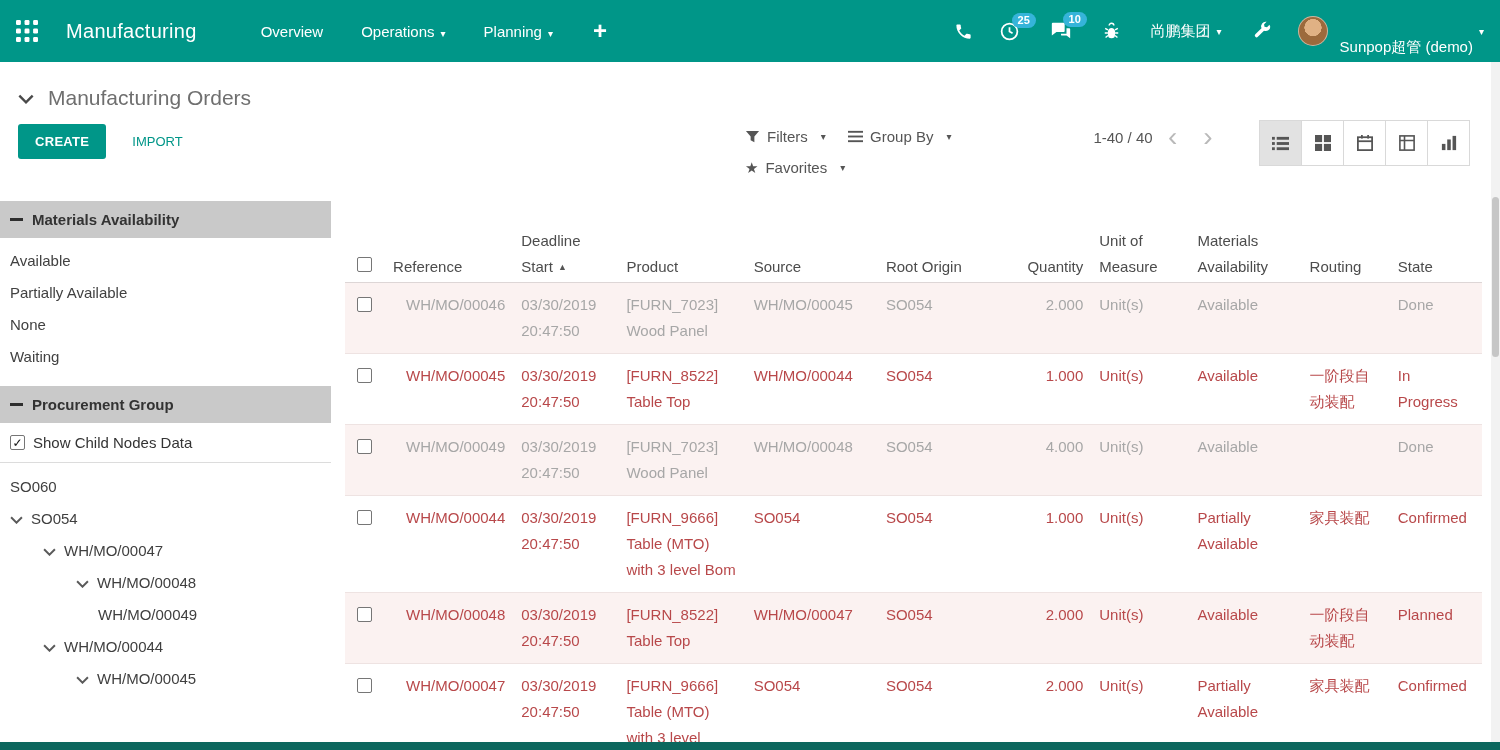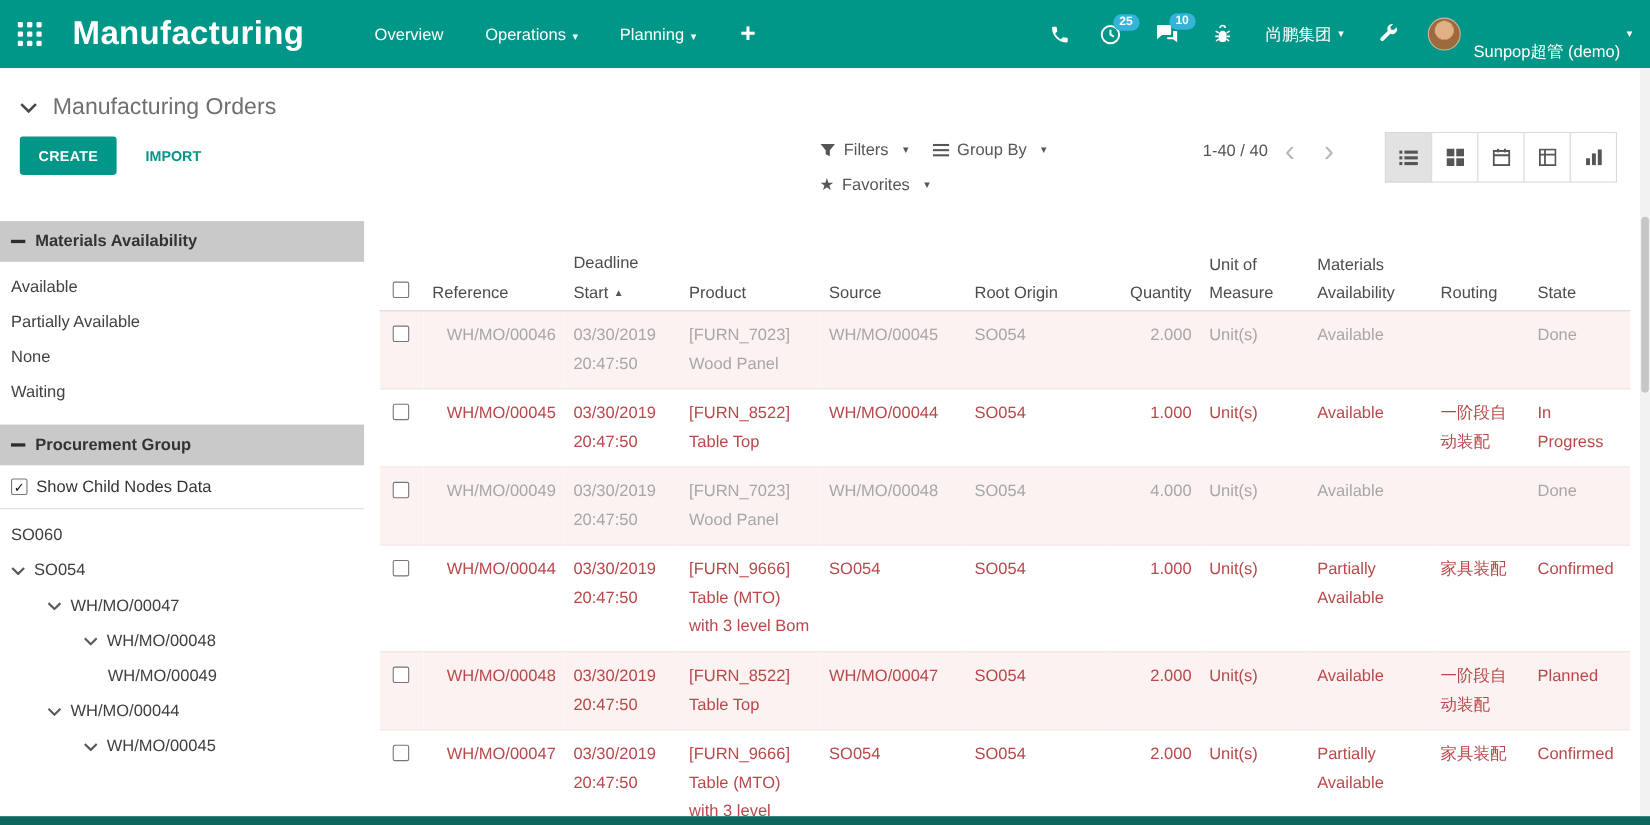--- a/index.html
+++ b/index.html
@@ -11,21 +11,21 @@
     font-size: 15px;
     color: #4c4c4c;
   }
 
   
   .topbar {
     height: 62px; background: #009688; color: #fff;
     display: flex; align-items: center; padding: 0 16px;
   }
   .apps-btn { display: flex; align-items: center; cursor: pointer; margin-right: 28px; }
-  .app-title { font-size: 30px; font-weight: bold; letter-spacing: .3px; cursor: pointer; }
+  .app-title { font-size: 20px; font-weight: normal; letter-spacing: .3px; cursor: pointer; }
   .top-menus { display: flex; align-items: center; gap: 38px; margin-left: 64px; font-size: 15px; }
   .top-menu { cursor: pointer; white-space: nowrap; }
   .plus-btn { font-size: 24px; font-weight: bold; margin-left: 40px; cursor: pointer; line-height: 1; }
   .top-spacer { flex: 1; }
   .top-right { display: flex; align-items: center; }
   .tr-item { position: relative; display: inline-flex; align-items: center; cursor: pointer; }
   .ml26 { margin-left: 26px; } .ml30 { margin-left: 30px; } .ml12 { margin-left: 12px; }
   .badge {
     position: absolute; top: -8px; left: 13px; background: #35b4d9; color: #fff;
     font-size: 11px; font-weight: bold; padding: 1px 6px; border-radius: 9px; line-height: 13px;
@@ -42,21 +42,21 @@
   
   .control-panel { position: relative; height: 133px; background: #fff; }
   .breadcrumb { position: absolute; left: 18px; top: 24px; display: flex; align-items: center; }
   .bc-title { font-size: 21px; color: #6f6f6f; margin-left: 14px; }
   .cp-buttons { position: absolute; left: 18px; top: 62px; display: flex; align-items: center; gap: 26px; }
   .btn-create {
     background: #009688; color: #fff; border: none; font-weight: bold; font-size: 13px;
     padding: 10px 17px; border-radius: 3px; cursor: pointer; letter-spacing: .3px;
     font-family: "Liberation Sans", sans-serif;
   }
-  .btn-import { color: #009688; font-weight: bold; font-size: 13px; cursor: pointer; background:none; border:none; font-family: "Liberation Sans", sans-serif; }
+  .btn-import { color: #009688; font-weight: normal; font-size: 13px; cursor: pointer; background:none; border:none; font-family: "Liberation Sans", sans-serif; }
   .search-box { position: absolute; left: 745px; top: 12px; width: 738px; }
   .search-box input {
     width: 100%; border: none; border-bottom: 1px solid #cfcfcf; outline: none;
     font-size: 17px; padding: 6px 34px 7px 2px; color: #444;
     font-family: "Liberation Sans", sans-serif;
   }
   .search-box input::placeholder { color: #b5b5b5; }
   .search-icon { position: absolute; right: 4px; top: 4px; cursor: pointer; }
   .cp-controls { position: absolute; left: 745px; top: 60px; color: #555; line-height: 29px; width: 260px; }
   .ctl { cursor: pointer; white-space: nowrap; display: inline-flex; align-items: center; gap: 7px; }

